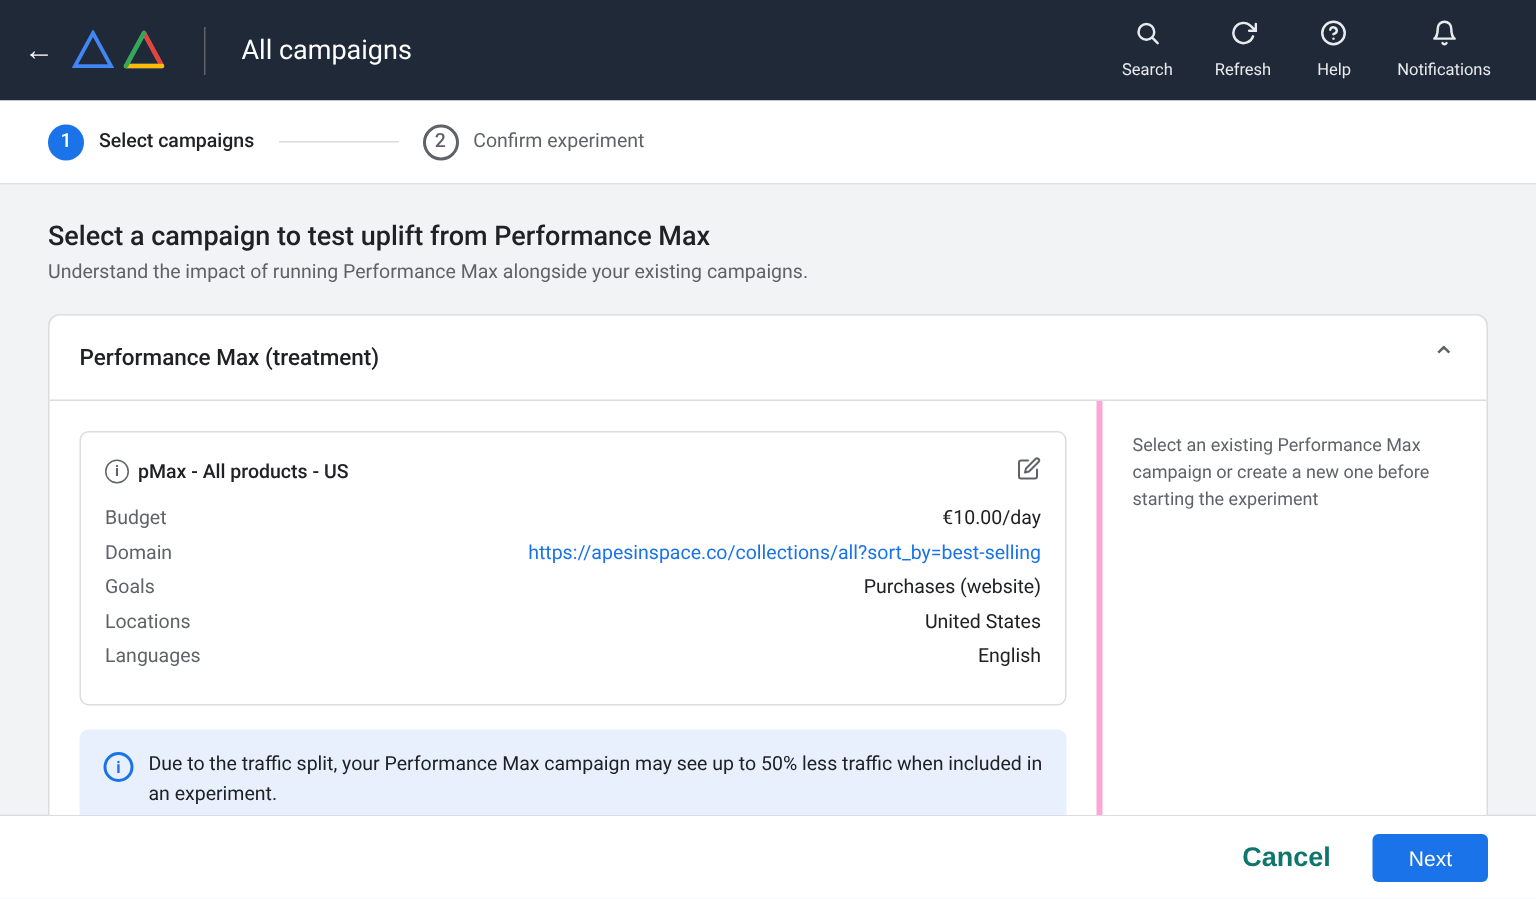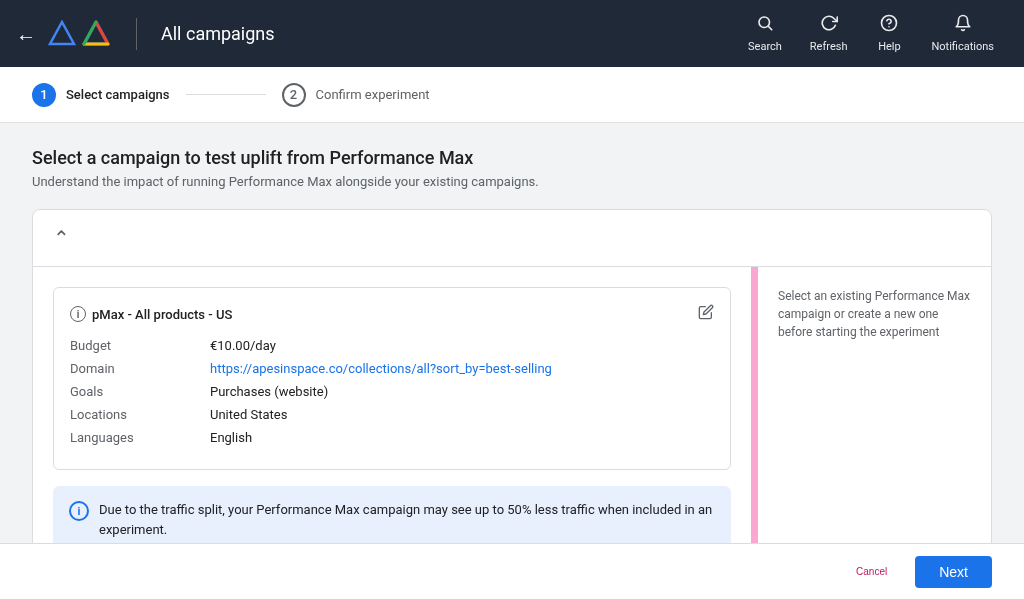--- a/index.html
+++ b/index.html
@@ -171,23 +171,23 @@
     
     .card-body {
       display: flex;
       gap: 0;
     }
     .campaign-section {
       flex: 1;
       padding: 20px;
     }
     .campaign-hint {
-      width: 240px;
+      width: 260px;
       padding: 20px;
-      border-left: 7px solid #f9a8d4;
+      border-left: 4px solid #f9a8d4;
       color: #5f6368;
       font-size: 12px;
       line-height: 1.5;
     }
 
     
     .campaign-box {
       border: 1px solid #dadce0;
       border-radius: 6px;
       padding: 16px;
@@ -221,20 +221,21 @@
     }
     .edit-icon {
       color: #5f6368;
       font-size: 16px;
       cursor: pointer;
     }
     .detail-row {
       display: flex;
       margin-bottom: 8px;
       font-size: 13px;
+      justify-content: space-between;
     }
     .detail-label {
       width: 140px;
       color: #5f6368;
       flex-shrink: 0;
     }
     .detail-value {
       color: #202124;
     }
     .detail-value.link {
@@ -282,23 +283,23 @@
       padding: 0 32px;
       gap: 12px;
       position: absolute;
       bottom: 0;
       left: 0;
       right: 0;
     }
     .btn-cancel {
       background: transparent;
       border: none;
-      color: #be185d;
-      font-size: 10px;
-      font-weight: 400;
+      color: #0f766e;
+      font-size: 18px;
+      font-weight: 700;
       cursor: pointer;
       padding: 8px 16px;
     }
     .btn-next {
       background: #1a73e8;
       color: #fff;
       border: none;
       border-radius: 4px;
       font-size: 14px;
       font-weight: 500;
@@ -389,20 +390,21 @@
   </div>
 </div>
 
 <div class="main-content">
   <div class="page-title">Select a campaign to test uplift from Performance Max</div>
   <div class="page-subtitle">Understand the impact of running Performance Max alongside your existing campaigns.</div>
 
   <div class="card">
 
     <div class="card-header">
+      <span class="card-header-title">Performance Max (treatment)</span>
       <span class="chevron-icon">⌃</span>
     </div>
 
     <div class="card-body">
       <div class="campaign-section">
 
         <div class="campaign-box">
           <div class="campaign-name-row">
             <div class="campaign-name">
               <div class="info-icon">i</div>

